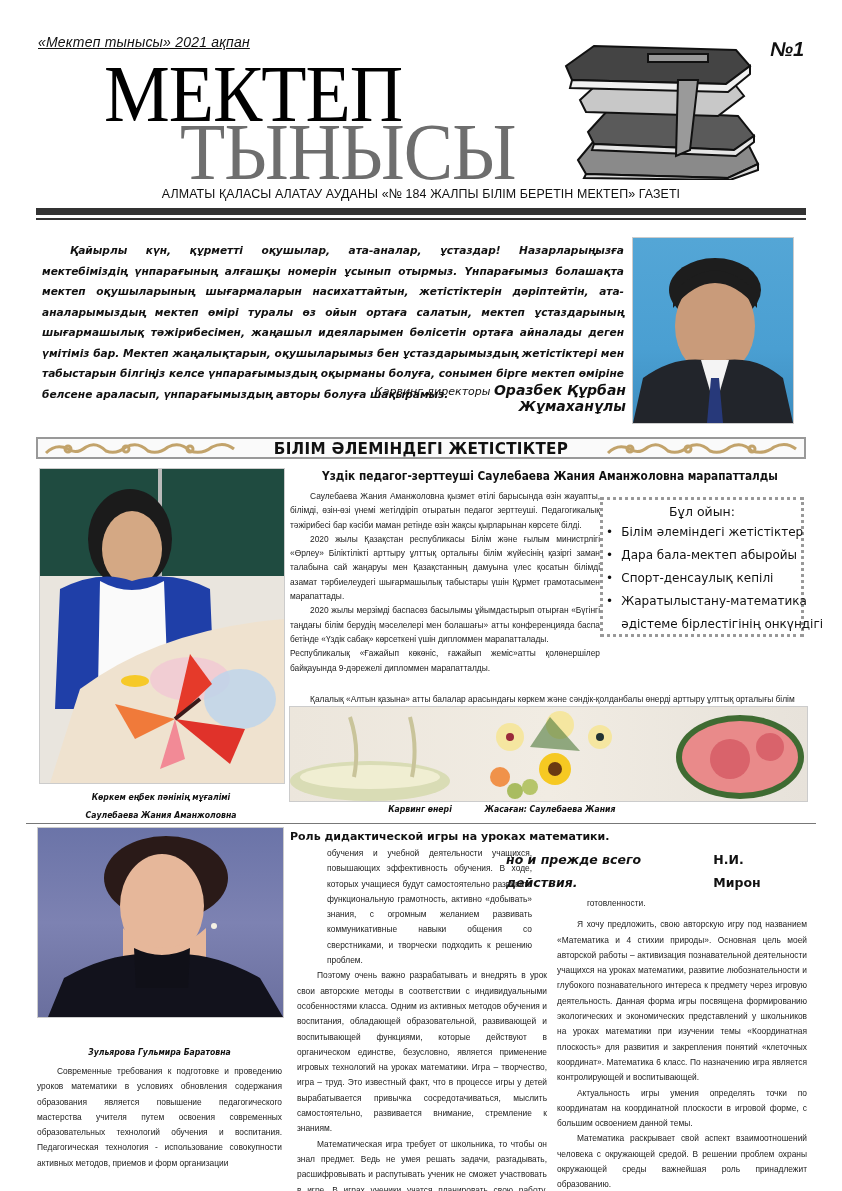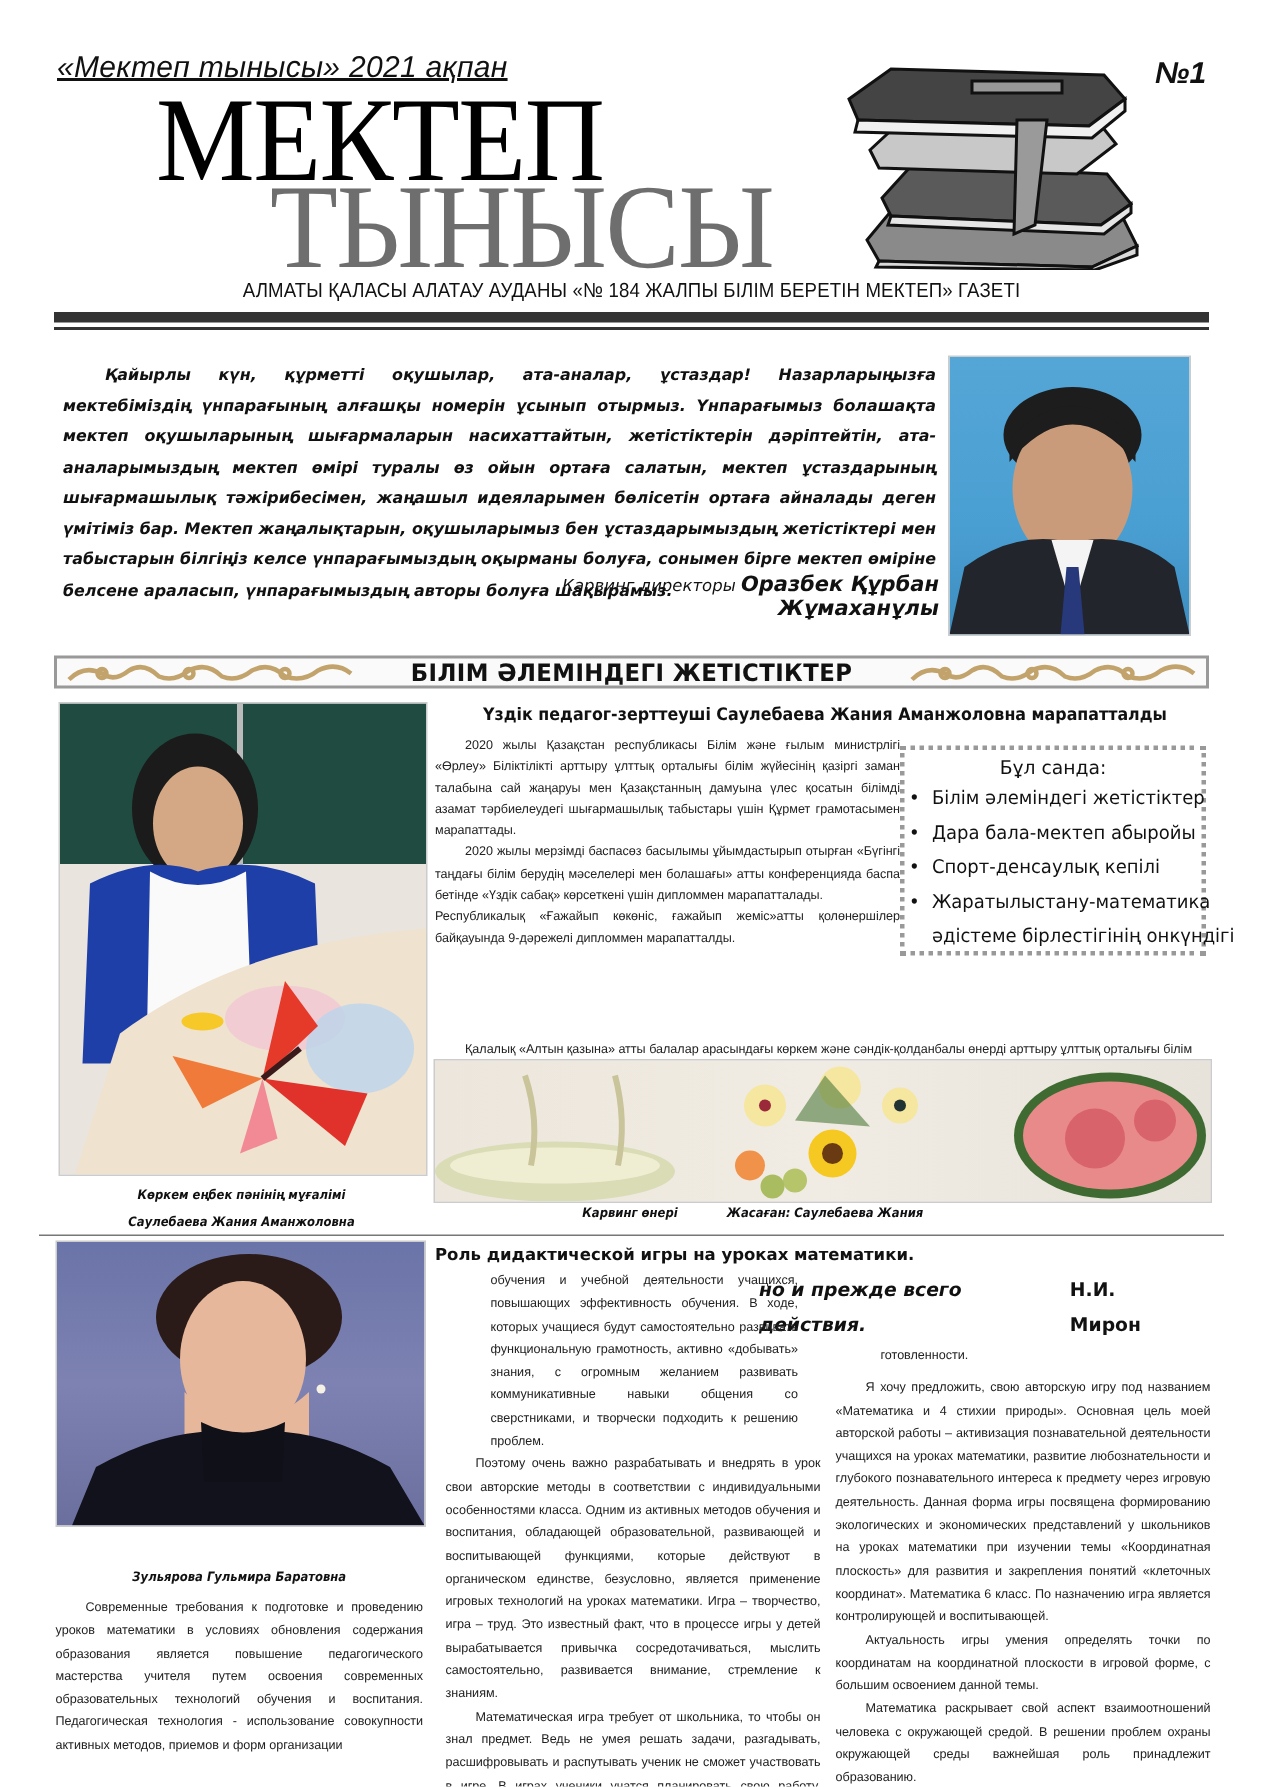--- a/index.html
+++ b/index.html
@@ -1,19 +1,19 @@
 <!DOCTYPE html>
 <html><head>
 <meta charset="utf-8">
 <style>
   html,body{margin:0;padding:0;background:#fff;}
   body{width:842px;height:1191px;position:relative;overflow:hidden;font-family:"DejaVu Sans",sans-serif;color:#111;}
   .abs{position:absolute;}
   
-  .issue-line{left:38px;top:34px;font-family:"Liberation Sans",sans-serif;font-style:italic;font-size:20px;text-decoration:underline;color:#111;letter-spacing:0.2px;}
+  .issue-line{left:38px;top:34px;font-family:"Liberation Sans",sans-serif;font-style:italic;font-size:14px;text-decoration:underline;color:#111;letter-spacing:0.2px;}
   .title1{left:104px;top:56px;font-family:"Liberation Serif",serif;font-size:74px;line-height:70px;color:#000;letter-spacing:-1px;transform:scaleY(1.08);transform-origin:top left;}
   .title2{left:180px;top:114px;font-family:"Liberation Serif",serif;font-size:74px;line-height:70px;color:#6e6e6e;letter-spacing:-1px;transform:scaleY(1.08);transform-origin:top left;}
   .issue-no{left:770px;top:38px;font-family:"Liberation Sans",sans-serif;font-weight:bold;font-style:italic;font-size:20px;}
   .subtitle{left:0;width:842px;text-align:center;top:186px;font-family:"Liberation Sans",sans-serif;font-size:13.5px;letter-spacing:0.1px;transform:scaleX(0.92);}
   .rule-thick{left:36px;top:208px;width:770px;height:7px;background:#333;}
   .rule-thin{left:36px;top:218px;width:770px;height:2px;background:#333;}
   
   .books{left:558px;top:40px;width:208px;height:140px;}
   
   .editorial{left:42px;top:240px;width:582px;font-family:"DejaVu Sans",sans-serif;font-style:italic;font-weight:bold;font-size:10.6px;line-height:20.5px;text-align:justify;text-indent:28px;}
@@ -123,30 +123,31 @@
     <ellipse cx="95" cy="212" rx="14" ry="6" fill="#f6c928"></ellipse>
   </svg>
 </div>
 <div class="abs caption" style="left:39px;top:788px;width:244px;line-height:18px;">
   <div>Көркем еңбек  пәнінің мұғалімі</div>
   <div>Саулебаева Жания Аманжоловна</div>
 </div>
 
 <div class="abs art1-title">Үздік педагог-зерттеуші Саулебаева Жания Аманжоловна   марапатталды</div>
 <div class="abs art1-body">
+  <p>Саулебаева Жания Аманжоловна  қызмет өтілі барысында өзін жауапты, білімді, өзін-өзі үнемі жетілдіріп отыратын педагог зерттеуші. Педагогикалық тәжірибесі бар кәсіби маман ретінде  өзін жақсы қырларынан көрсете білді.</p>
   <p>2020 жылы Қазақстан республикасы Білім және ғылым министрлігі «Өрлеу» Біліктілікті арттыру ұлттық орталығы білім жүйесінің қазіргі заман талабына сай жаңаруы мен Қазақстанның дамуына үлес қосатын білімді азамат тәрбиелеудегі шығармашылық табыстары үшін Құрмет грамотасымен марапаттады.</p>
   <p>2020 жылы мерзімді баспасөз басылымы ұйымдастырып отырған «Бүгінгі таңдағы білім берудің мәселелері мен болашағы» атты конференцияда баспа бетінде «Үздік сабақ» көрсеткені үшін дипломмен марапатталады.</p>
   <p class="noind">Республикалық «Ғажайып көкөніс, ғажайып жеміс»атты қолөнершілер байқауында 9-дәрежелі дипломмен  марапатталды.</p>
 </div>
 <div class="abs art1-wide">
   <p>Қалалық «Алтын қазына» атты балалар арасындағы көркем және сәндік-қолданбалы өнерді арттыру ұлттық орталығы  білім жүйесінің қазіргі заман талабына сай жаңаруы мен Қазақстанның дамуына үлес қосатын білімді азамат тәрбиелеудегі шығармашылық табыстары үшін марапатталды.</p>
 </div>
 
 <div class="abs contents-box"></div>
-<div class="abs contents-heading">Бұл санда:</div>
+<div class="abs contents-heading">Бұл ойын:</div>
 <ul class="abs contents-list">
   <li><span class="bullet">•</span><span>Білім әлеміндегі жетістіктер</span></li>
   <li><span class="bullet">•</span><span>Дара бала-мектеп абыройы</span></li>
   <li><span class="bullet">•</span><span>Спорт-денсаулық кепілі</span></li>
   <li><span class="bullet">•</span><span>Жаратылыстану-математика</span></li>
   <li><span class="bullet"></span><span>әдістеме бірлестігінің онкүндігі</span></li>
 </ul>
 
 <div class="abs photo" style="left:289px;top:706px;width:517px;height:94px;background:linear-gradient(90deg,#ece6dc 0%,#f1ece3 50%,#e7e2da 100%);">
   <svg width="517" height="94" viewBox="0 0 517 94">

